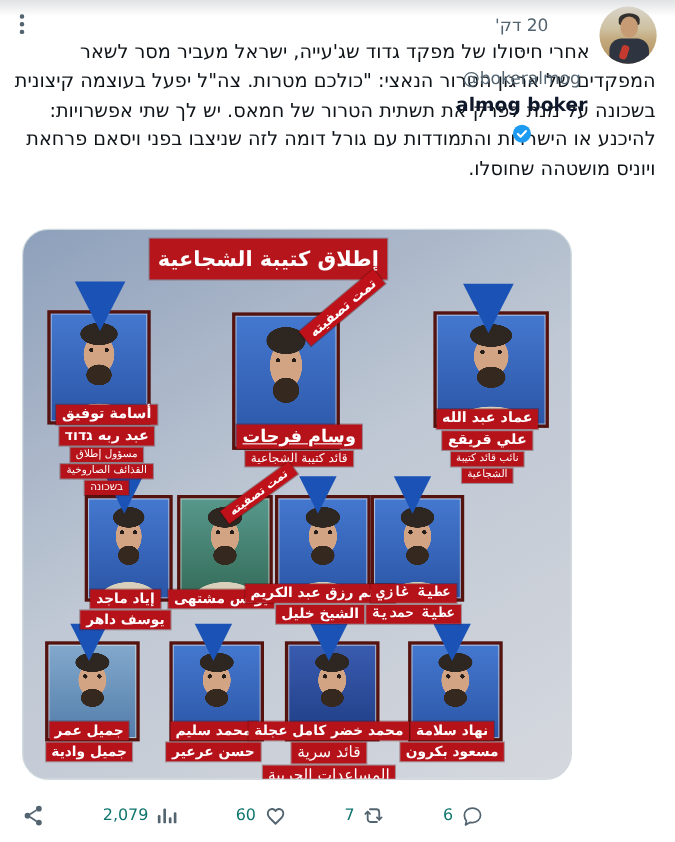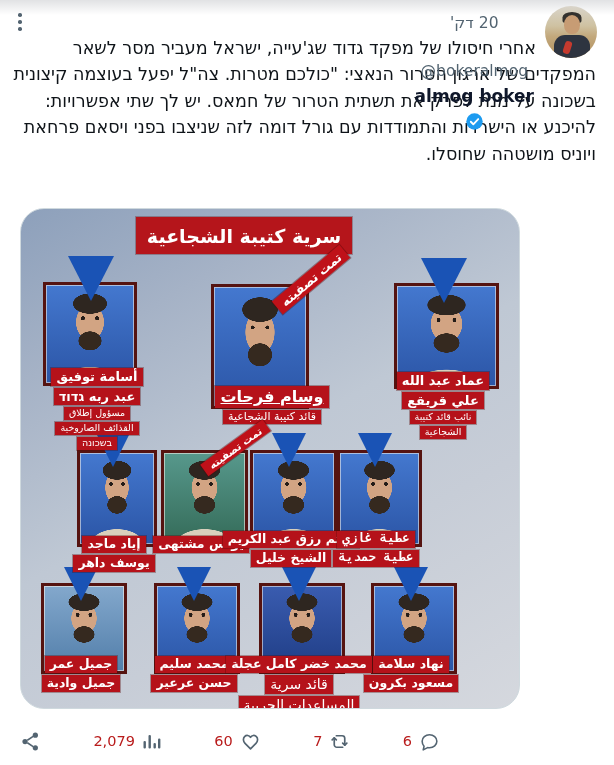--- a/index.html
+++ b/index.html
@@ -97,21 +97,21 @@
   .p7-st{left:12px;top:447px;width:96px;}
   .p8-a{left:156px;top:358px;} .p8-ph{left:133px;top:374px;width:80px;height:85px;}
   .p8-st{left:125px;top:447px;width:96px;}
   .p9-a{left:261px;top:358px;} .p9-ph{left:238px;top:374px;width:80px;height:85px;}
   .p9-st{left:216px;top:447px;width:124px;}
   .p10-a{left:373px;top:358px;}.p10-ph{left:350px;top:374px;width:80px;height:85px;}
   .p10-st{left:340px;top:447px;width:100px;}
 
   
   .actions{position:absolute;left:20px;top:727px;width:420px;height:28px;display:flex;
-    justify-content:space-between;align-items:center;color:#b91c1c;font-size:14.5px;z-index:2;}
+    justify-content:space-between;align-items:center;color:#0f766e;font-size:14.5px;z-index:2;}
   .action{display:flex;align-items:center;gap:7px;cursor:pointer;}
   .action svg{display:block;}
 </style>
 </head>
 <body>
 
 <div class="top-fade"></div>
 
 <div class="more">
   <i></i>
@@ -136,21 +136,21 @@
   <div class="av-body"></div>
   <div class="av-mic"></div>
 </div>
 
 <div class="tweet-text">
   <span class="avatar-spacer"></span>
   <span>אחרי חיסולו של מפקד גדוד שג'עייה, ישראל מעביר מסר לשאר המפקדים של ארגון הטרור הנאצי: "כולכם מטרות. צה"ל יפעל בעוצמה קיצונית בשכונה על מנת לפרק את תשתית הטרור של חמאס. יש לך שתי אפשרויות: להיכנע או הישרדות והתמודדות עם גורל דומה לזה שניצבו בפני ויסאם פרחאת ויוניס מושטהה שחוסלו.</span>
 </div>
 
 <div class="card">
-  <div class="banner">سرية كتيبة الشجاعية</div>
+  <div class="banner">إطلاق كتيبة الشجاعية</div>
 
   <div class="arrow arrow-lg p0-a"></div>
   <div class="photo p0-ph"></div>
   <div class="stack p0-st">
     <span class="lbl nm s13">أسامة توفيق</span>
     <span class="lbl nm s13">عبد ربه גדוד</span>
     <span class="lbl s9">مسؤول إطلاق</span>
     <span class="lbl s9">القذائف الصاروخية</span>
     <span class="lbl s9">בשכונה</span>
   </div>

